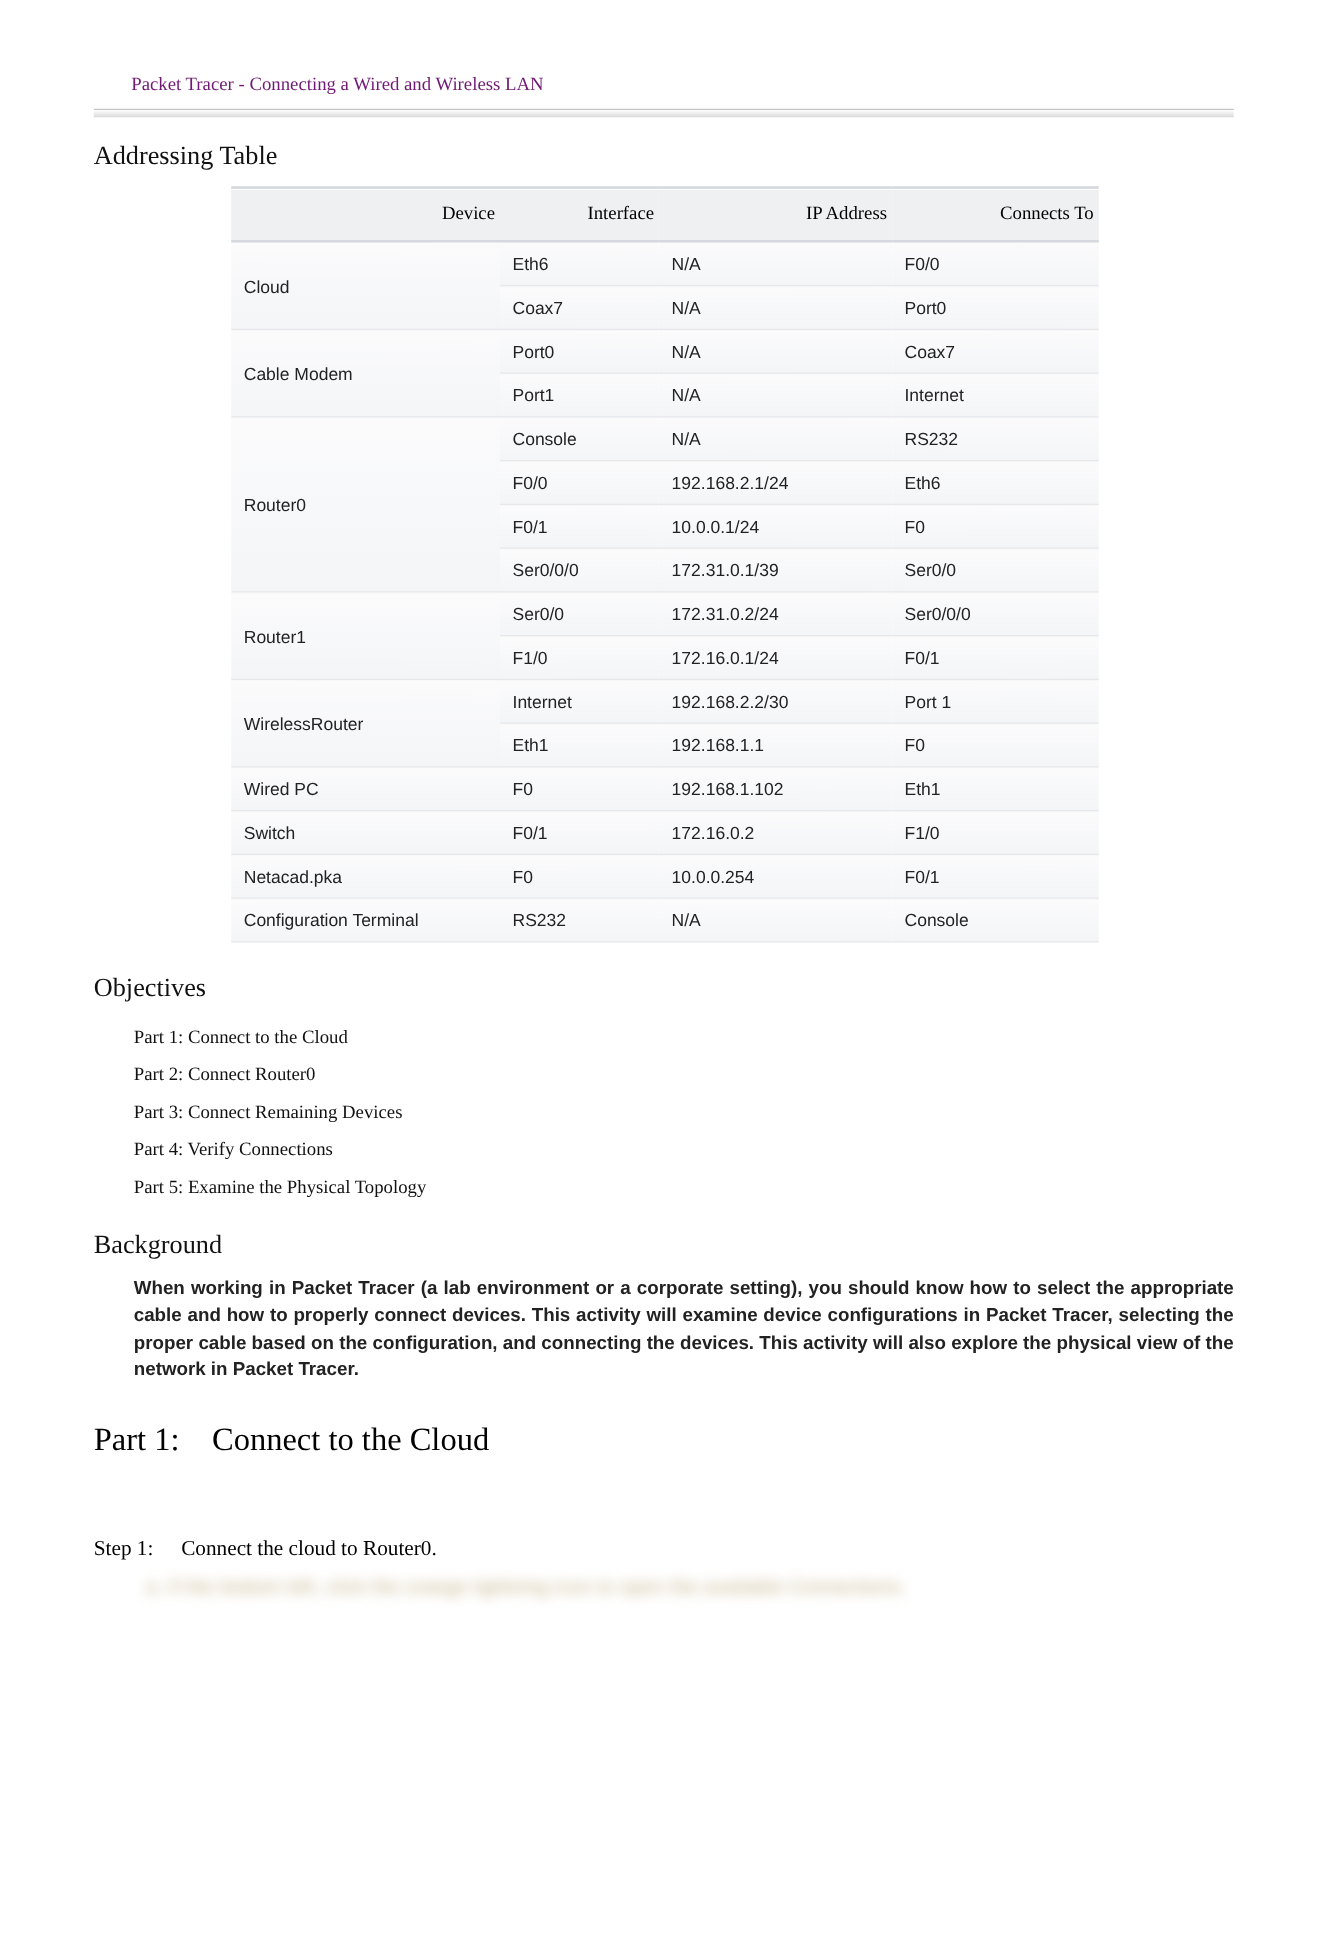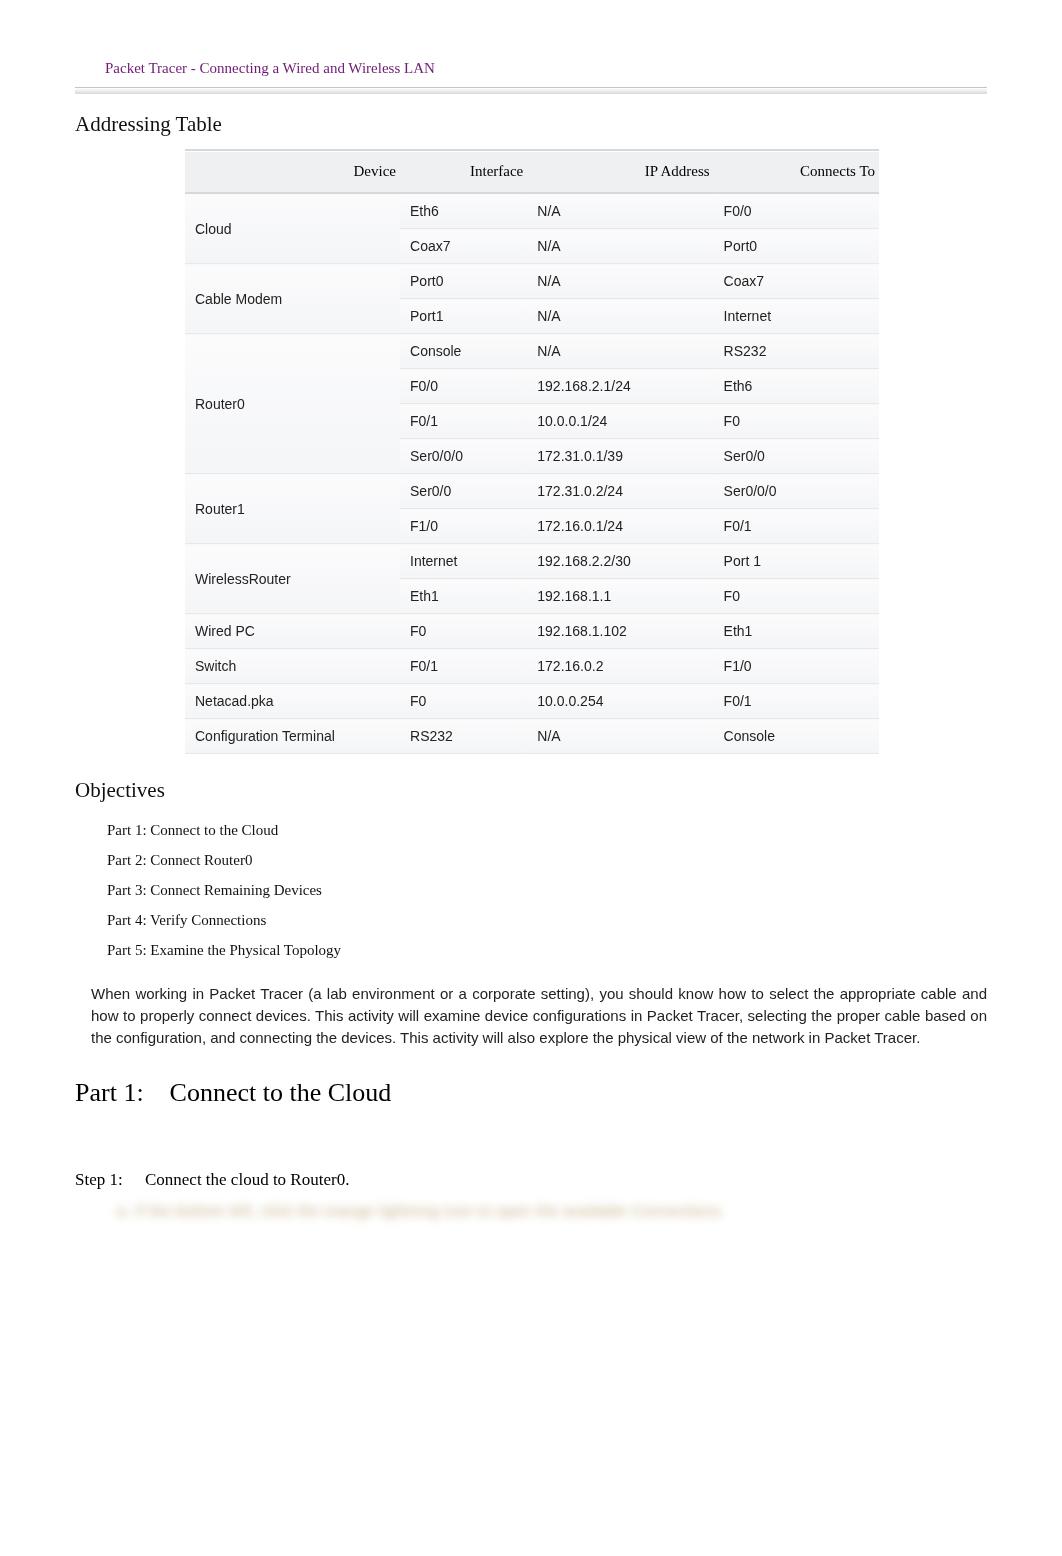--- a/index.html
+++ b/index.html
@@ -80,26 +80,27 @@
   table.addr td.ip { width: 170px; }
   table.addr td.conn { width: 150px; }
   .objectives-list {
     margin: 6px 0 18px 32px;
     font-family: "Times New Roman", Times, serif;
     font-size: 15px;
     line-height: 2.0;
     color: #111;
   }
   .bg-text {
-    margin: 8px 0 18px 16px;
+    margin: 8px 0 18px 32px;
     font-family: Arial, Helvetica, sans-serif;
     font-size: 15px;
     line-height: 1.45;
     color: #222;
     text-align: justify;
+    font-weight: bold;
   }
   .blurred-line-wrap {
     margin: 10px 0 0 42px;
   }
   .blurred-line {
     display: inline-block;
     filter: blur(5px);
     color: #bfa87a;
     font-family: Arial, Helvetica, sans-serif;
     font-size: 15px;
@@ -225,20 +226,21 @@
 
   <h2 class="section-title">Objectives</h2>
   <div class="objectives-list">
       <div>Part 1: Connect to the Cloud</div>
       <div>Part 2: Connect Router0</div>
       <div>Part 3: Connect Remaining Devices</div>
       <div>Part 4: Verify Connections</div>
       <div>Part 5: Examine the Physical Topology</div>
     </div>
 
+  <h2 class="section-title">Background</h2>
   <div class="bg-text">When working in Packet Tracer (a lab environment or a corporate setting), you should know how to select the appropriate cable and how to properly connect devices. This activity will examine device configurations in Packet Tracer, selecting the proper cable based on the configuration, and connecting the devices. This activity will also explore the physical view of the network in Packet Tracer.</div>
 
   <h2 class="big-title">
     <span>Part 1:</span>
     &nbsp;&nbsp;
     <span>Connect to the Cloud</span>
   </h2>
 
   <div class="step-line">
     <span class="step-label">Step 1:</span>

